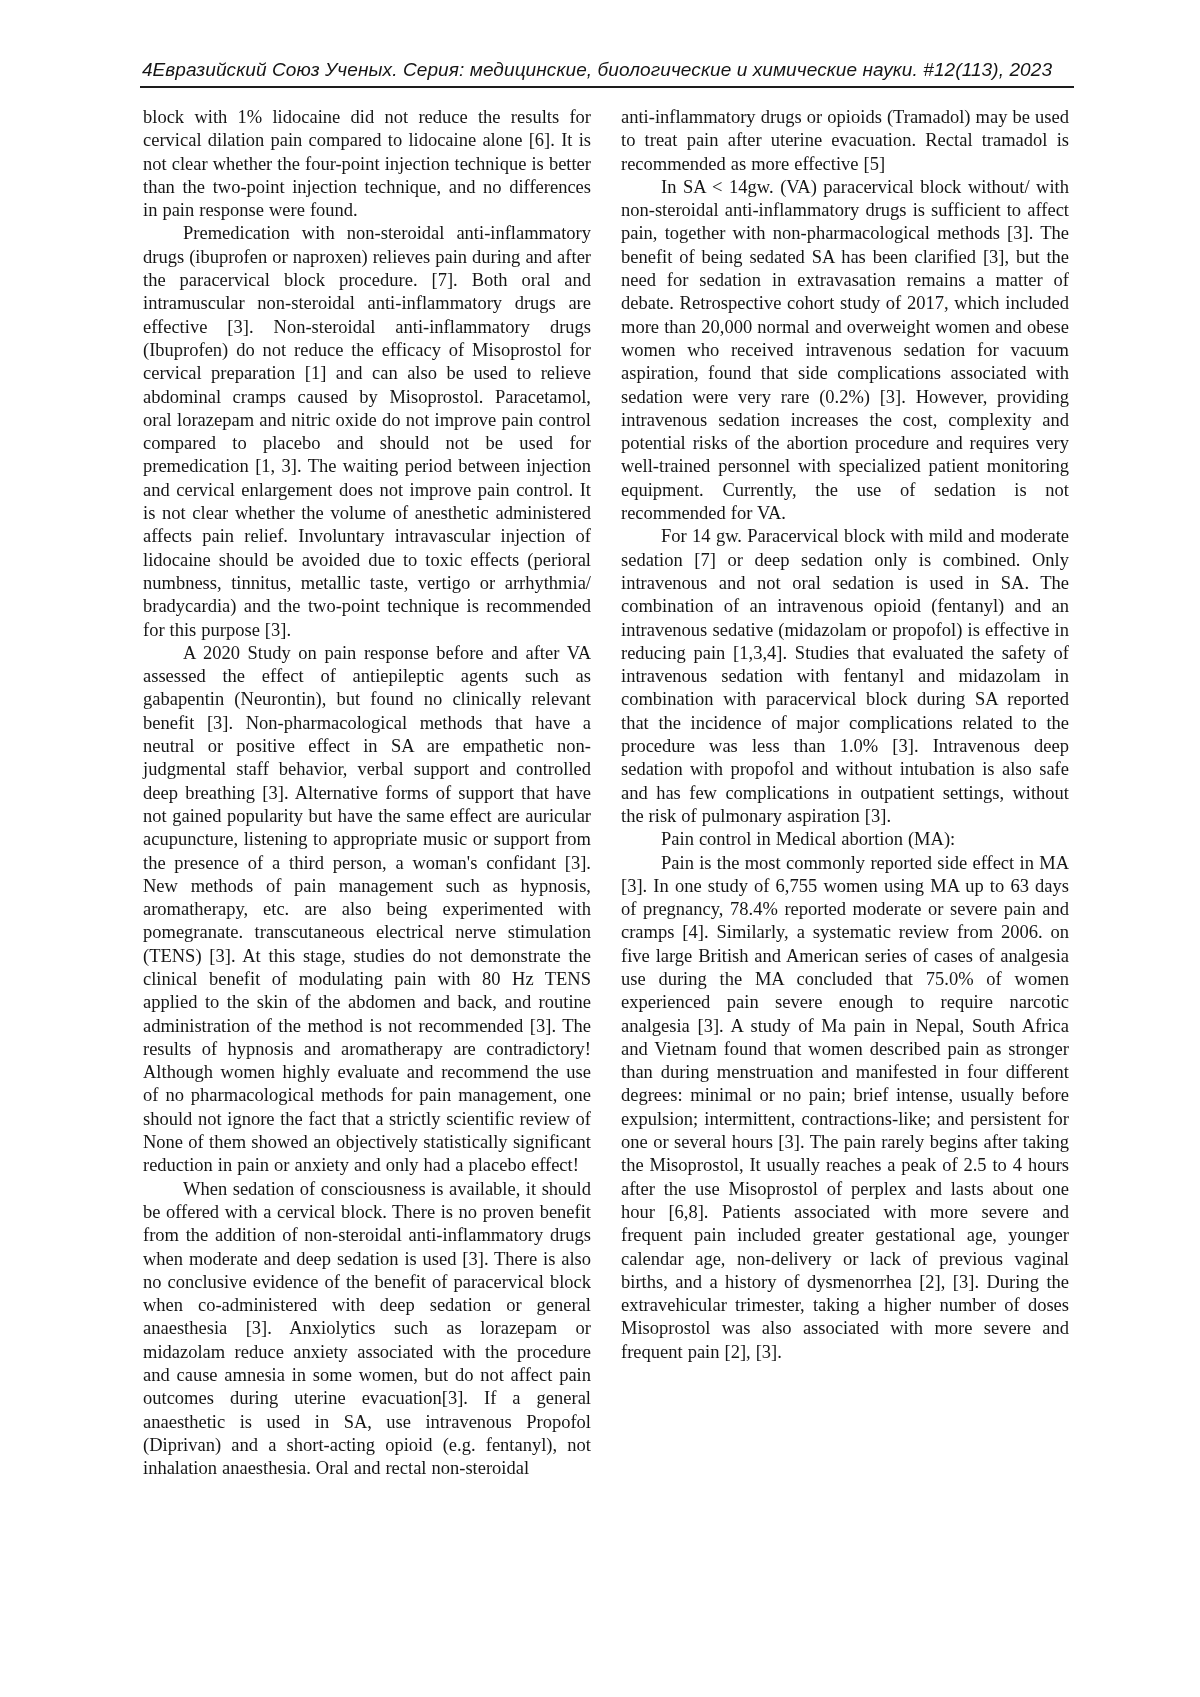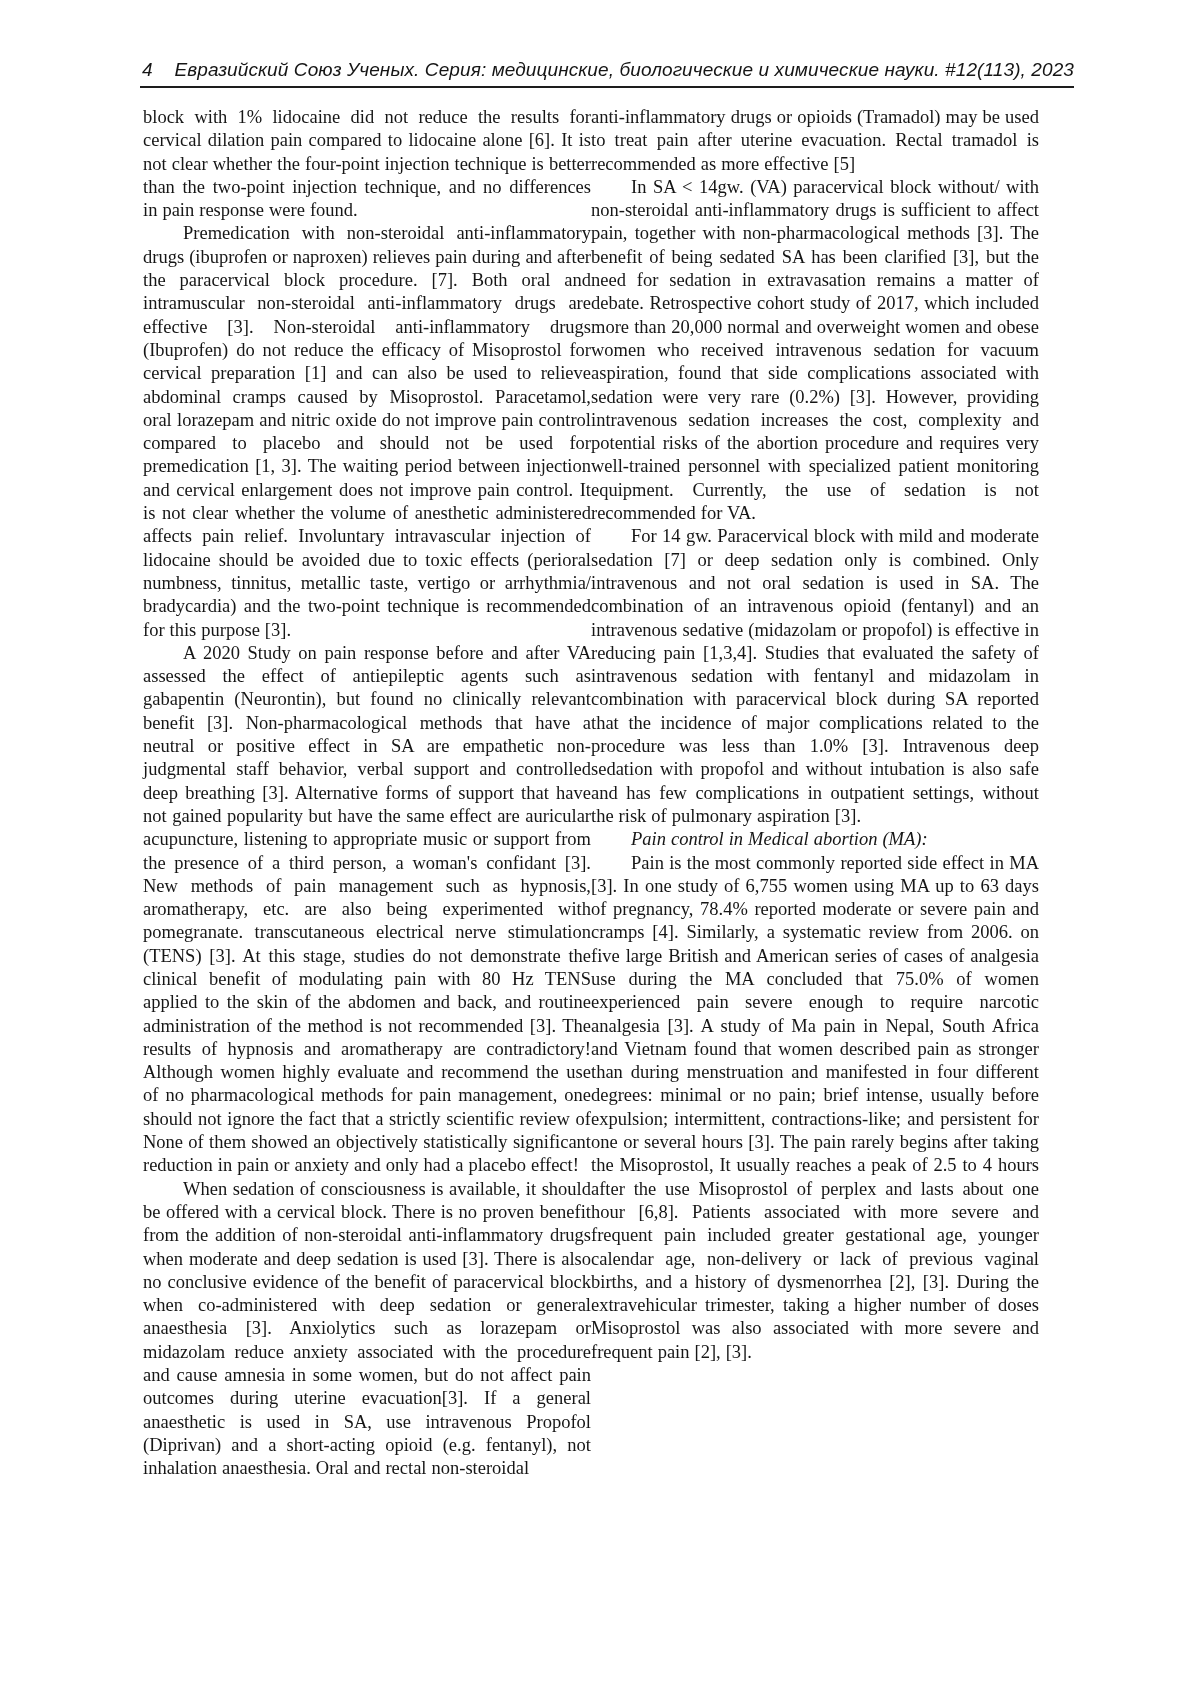--- a/index.html
+++ b/index.html
@@ -29,51 +29,51 @@
     font-style: italic;
     font-size: 19px;
     line-height: 22px;
     white-space: nowrap;
   }
   .page-num {
     padding-left: 2px;
   }
   .journal-title {
     flex: 1;
-    text-align: right;
+    text-align: left;
     letter-spacing: 0.1px;
   }
   
   .content {
     position: absolute;
     left: 143px;
     top: 106px;
     width: 926px;
     display: flex;
+    gap: 30px;
     font-family: "Liberation Serif", serif;
     font-size: 18.5px;
     line-height: 23.3px;
     text-align: justify;
     color: #161616;
   }
   .col {
     width: 448px;
     flex: 0 0 448px;
   }
   .col p {
     margin: 0;
     padding: 0;
     text-indent: 40px;
     word-spacing: 0.02em;
   }
   .col p.cont {
     text-indent: 0;
   }
   .col p.section-heading {
-    font-style: italic;
   }
 </style>
 </head>
 <body>
 
 <div class="page">
 
   <header class="page-header">
     <span class="page-num">4</span>
     <span class="journal-title">Евразийский Союз Ученых. Серия: медицинские, биологические и химические науки. #12(113), 2023</span>

